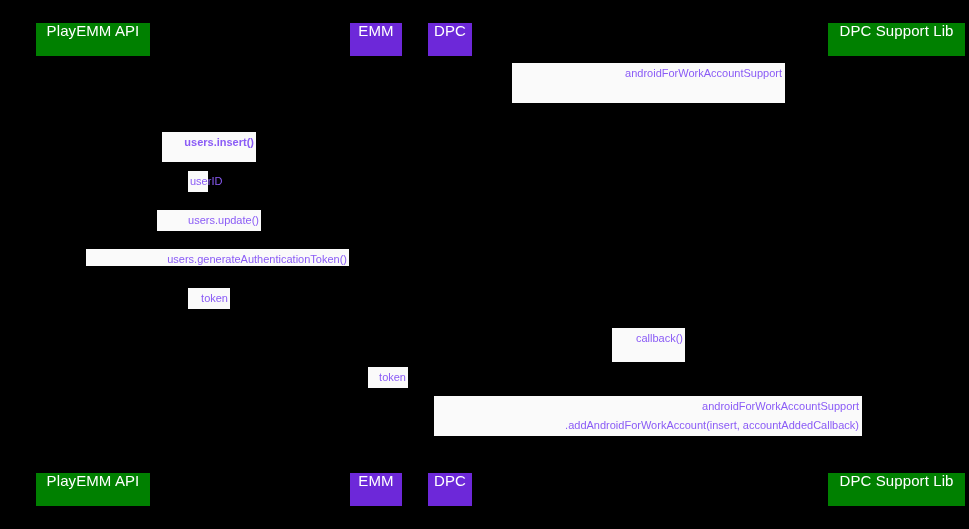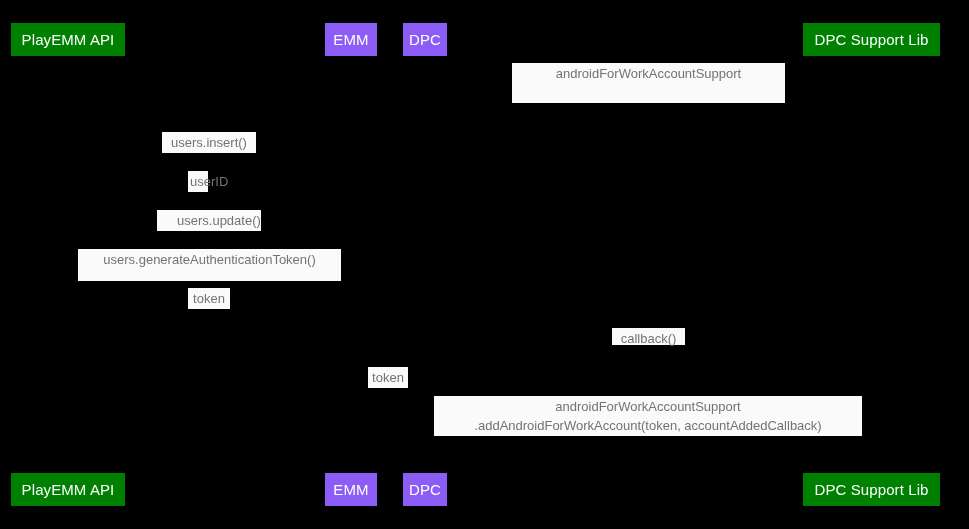--- a/index.html
+++ b/index.html
@@ -13,57 +13,58 @@
     height: 529px;
     background: #000000;
     overflow: hidden;
     font-family: "Liberation Sans", sans-serif;
   }
 
   
   .participant {
     position: absolute;
     display: flex;
-    align-items: center;
+    align-items: flex-start;
     justify-content: center;
     color: #ffffff;
     font-size: 15px;
     line-height: 1;
     white-space: nowrap;
     box-sizing: border-box;
     letter-spacing: 0.1px;
+    margin-left: 25px;
   }
   .participant.green { background: #008000; }
-  .participant.blue  { background: #8b5cf6; }
+  .participant.blue  { background: #6d28d9; }
 
   
   .lifeline {
     position: absolute;
     width: 1px;
     background: #000000;
   }
 
   
   .arrow {
     position: absolute;
     height: 1px;
     background: #000000;
   }
 
   
   .msg-label {
     position: absolute;
     background: #fafafa;
-    color: #737373;
-    font-size: 13px;
+    color: #8b5cf6;
+    font-size: 11px;
     line-height: 19px;
     white-space: nowrap;
     box-sizing: border-box;
     padding: 1px 2px;
-    text-align: center;
+    text-align: right;
   }
   .msg-label.two-line {
     line-height: 19px;
     padding: 1px 3px;
   }
   .msg-label .line { display: block; }
 </style>
 </head>
 <body>
 
@@ -94,51 +95,51 @@
     <span>DPC</span>
   </div>
   <div class="participant green" style="left:803px; top:23px; width:137px; height:33px;">
     <span>DPC Support Lib</span>
   </div>
 
   <div class="msg-label two-line" style="left:512px; top:63px; width:273px; height:40px;">
     <span class="line">androidForWorkAccountSupport</span>
   </div>
 
-  <div class="msg-label" style="left:162px; top:132px; width:94px; height:21px;">
+  <div class="msg-label" style="left:162px; top:132px; width:94px; height:30px;font-weight:bold;">
     <span class="line">users.insert()</span>
   </div>
 
   <div class="msg-label" style="left:188px; top:171px; width:20px; height:21px;">
     <span class="line">userID</span>
   </div>
 
   <div class="msg-label" style="left:157px; top:210px; width:104px; height:21px;padding-left:20px;">
     <span class="line">users.update()</span>
   </div>
 
-  <div class="msg-label" style="left:78px; top:249px; width:263px; height:32px;">
+  <div class="msg-label" style="left:86px; top:249px; width:263px; height:17px;">
     <span class="line">users.generateAuthenticationToken()</span>
   </div>
 
   <div class="msg-label" style="left:188px; top:288px; width:42px; height:21px;">
     <span class="line">token</span>
   </div>
 
-  <div class="msg-label" style="left:612px; top:328px; width:73px; height:17px;">
+  <div class="msg-label" style="left:612px; top:328px; width:73px; height:34px;">
     <span class="line">callback()</span>
   </div>
 
   <div class="msg-label" style="left:368px; top:367px; width:40px; height:21px;">
     <span class="line">token</span>
   </div>
 
   <div class="msg-label two-line" style="left:434px; top:396px; width:428px; height:40px;">
     <span class="line">androidForWorkAccountSupport</span>
-    <span class="line">.addAndroidForWorkAccount(token, accountAddedCallback)</span>
+    <span class="line">.addAndroidForWorkAccount(insert, accountAddedCallback)</span>
   </div>
 
   <div class="participant green" style="left:11px; top:473px; width:114px; height:33px;">
     <span>PlayEMM API</span>
   </div>
   <div class="participant blue" style="left:325px; top:473px; width:52px; height:33px;">
     <span>EMM</span>
   </div>
   <div class="participant blue" style="left:403px; top:473px; width:44px; height:33px;">
     <span>DPC</span>

